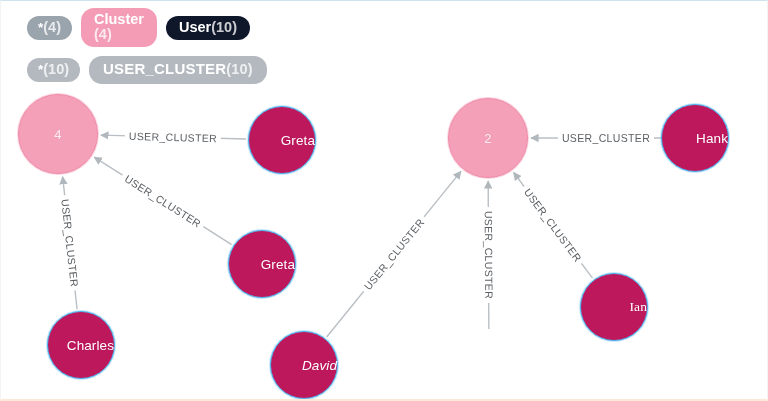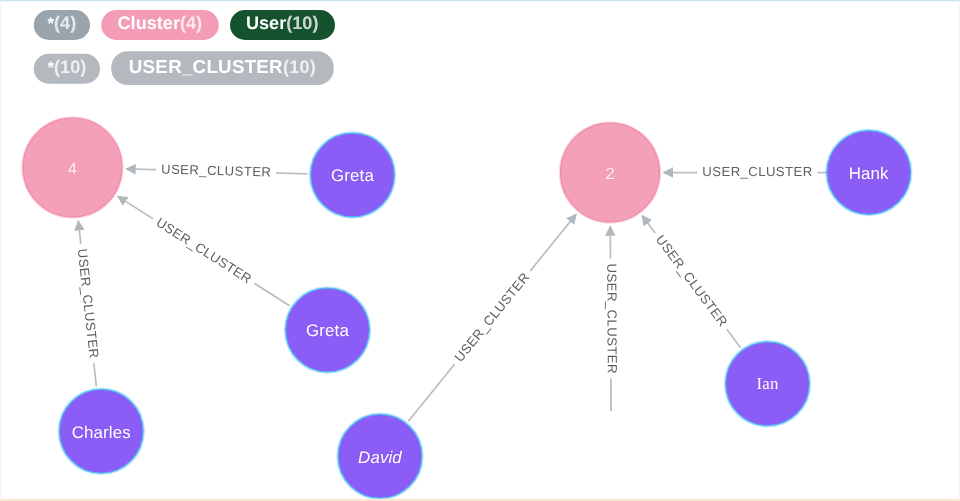--- a/index.html
+++ b/index.html
@@ -52,22 +52,22 @@
     color: #ffffff;
     white-space: nowrap;
     user-select: none;
   }
   .pill .cnt {
     font-weight: bold;
     opacity: 0.78;
     font-size: 14.5px;
   }
   .pill.star   { background: #9aa4ad; }
-  .pill.cluster{ background: #f49cb6; }
-  .pill.user   { background: #14532d; }
+  .pill.cluster{ background: #f49cb6; flex-direction: column; }
+  .pill.user   { background: #0f172a; }
   .pill.rel    { background: #b3b9bf; }
   .pill.small  { font-size: 13.5px; padding: 4px 11px 5px 11px; }
   .pill.reltype{ font-size: 15px; letter-spacing: 0.2px; padding: 5px 14px 6px 14px; }
 
   
   #canvas {
     position: absolute;
     inset: 0;
     z-index: 10;
   }
@@ -87,23 +87,24 @@
     box-sizing: border-box;
     cursor: pointer;
     user-select: none;
   }
   .node.cluster {
     background: #f4a0b8;
     border: 1.5px solid #f08ba8;
     box-shadow: 0 0 0 1px rgba(240,139,168,.35);
   }
   .node.user {
-    background: #8b5cf6;
+    background: #be185d;
     border: 1.5px solid #4db8f2;
     box-shadow: 0 0 0 1px rgba(77,184,242,.35);
+    justify-content: flex-end;
   }
   .node-label {
     pointer-events: none;
     text-shadow: 0 0 2px rgba(0,0,0,0.07);
     font-size: 13.5px;
     letter-spacing: .1px;
   }
   .node.cluster .node-label { font-size: 13px; color:#ffeef3; }
 
   .edge-label {

